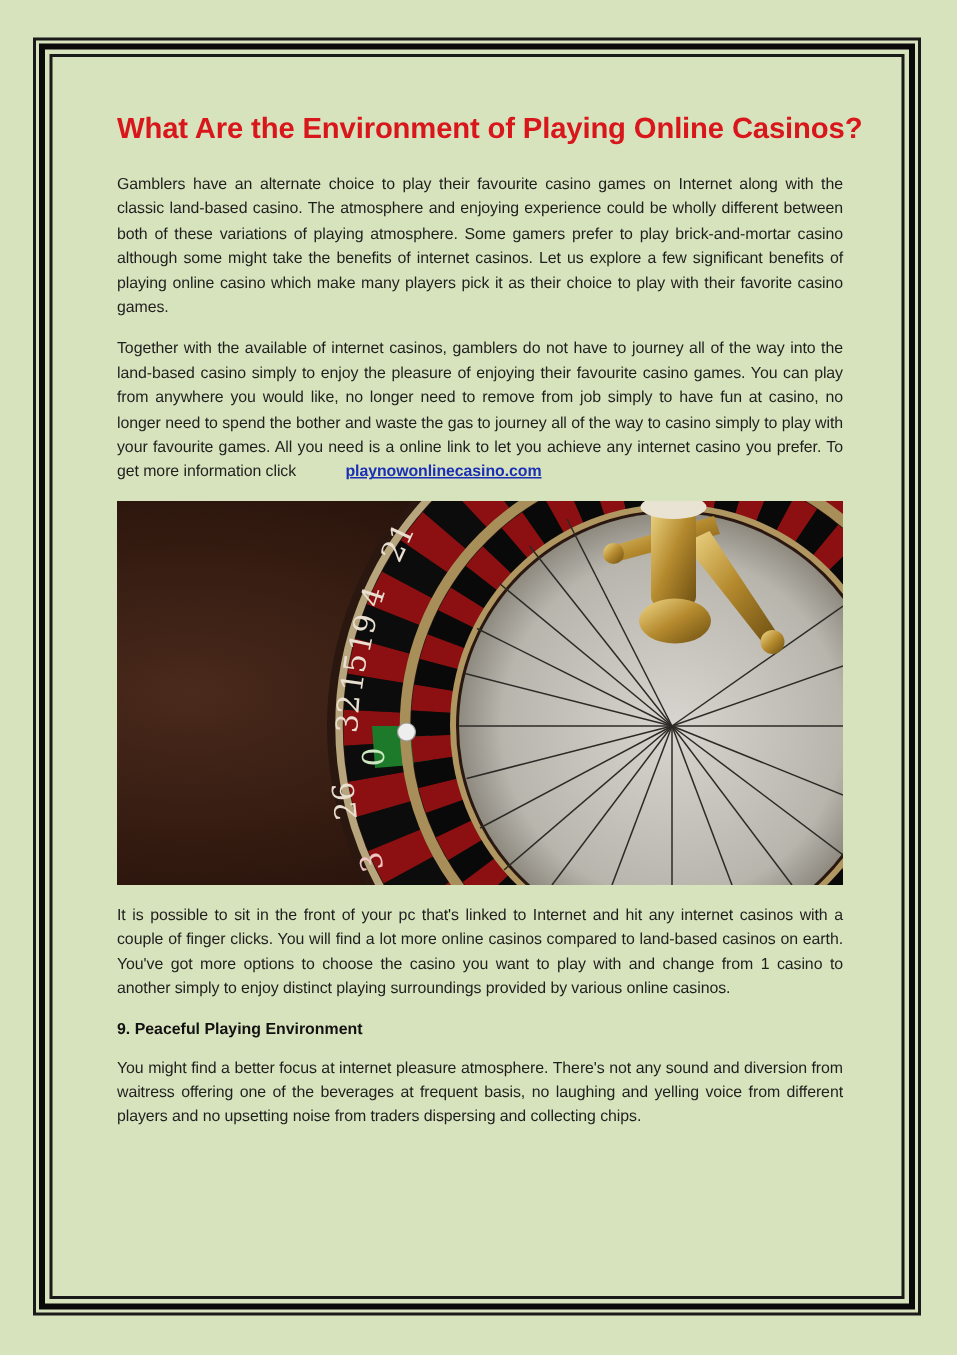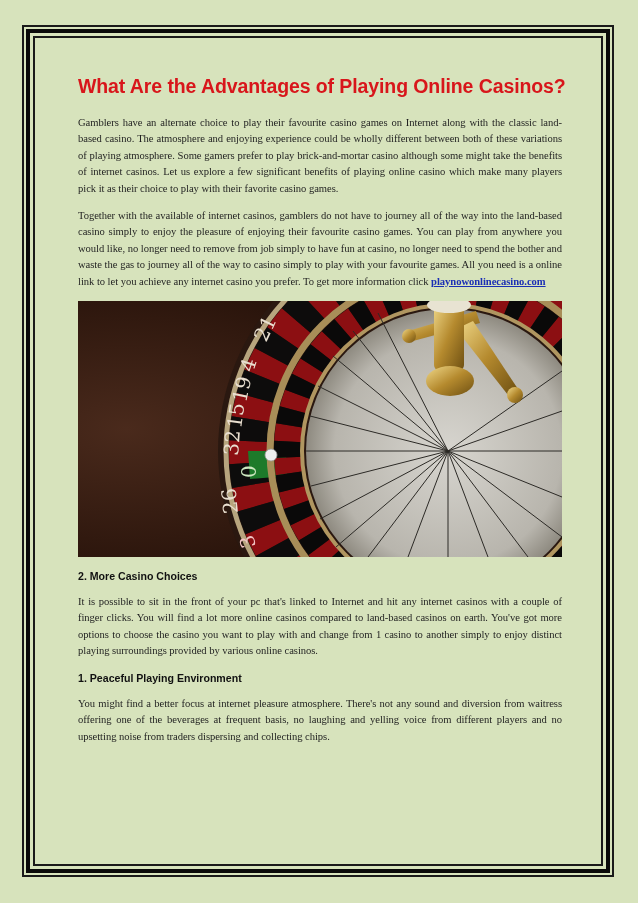--- a/index.html
+++ b/index.html
@@ -56,55 +56,55 @@
       line-height: 24px;
       white-space: nowrap;
     }
     .para {
       font-size: 10.6px;
       line-height: 16.4px;
       color: #1f1f1f;
       text-align: justify;
       margin: 0 0 11px 0;
       letter-spacing: -0.05px;
-      font-family: Liberation Serif, serif;
     }
     .heading {
       font-size: 10.6px;
       font-weight: bold;
       color: #111;
       margin: 0 0 11px 0;
       line-height: 14px;
     }
     .link {
       color: #1b2fb5;
       font-weight: bold;
       text-decoration: underline;
       cursor: pointer;
+      margin-left: 30px;
     }
     .hero-image {
       display: block;
       width: 484px;
       height: 256px;
       margin: 3px 0 12px 0;
       overflow: hidden;
     }
     .hero-image svg {
       display: block;
     }
   </style>
 </head>
 <body>
 
 <div class="border-outer"></div>
 <div class="border-mid"></div>
 <div class="border-inner"></div>
 
 <div class="content">
-  <h1 class="title">What Are the Advantages of Playing Online Casinos?</h1>
+  <h1 class="title">What Are the Environment of Playing Online Casinos?</h1>
 
   <p class="para">Gamblers have an alternate choice to play their favourite casino games on Internet along with the classic land-based casino. The atmosphere and enjoying experience could be wholly different between both of these variations of playing atmosphere. Some gamers prefer to play brick-and-mortar casino although some might take the benefits of internet casinos. Let us explore a few significant benefits of playing online casino which make many players pick it as their choice to play with their favorite casino games.</p>
 
   <p class="para"><span>Together with the available of internet casinos, gamblers do not have to journey all of the way into the land-based casino simply to enjoy the pleasure of enjoying their favourite casino games. You can play from anywhere you would like, no longer need to remove from job simply to have fun at casino, no longer need to spend the bother and waste the gas to journey all of the way to casino simply to play with your favourite games. All you need is a online link to let you achieve any internet casino you prefer. To get more information click </span><a class="link">playnowonlinecasino.com</a></p>
 
   <div class="hero-image">
     <svg width="484" height="256" viewBox="0 0 484 256" xmlns="http://www.w3.org/2000/svg">
       <defs>
         <radialGradient id="wood" cx="0.1" cy="0.5" r="0.9">
           <stop offset="0" stop-color="#4a2a1c"></stop>
@@ -187,18 +187,17 @@
           <path d="M 378 28 L 395 20 L 440 88 L 430 94 Z" fill="url(#gold)"></path>
           <circle cx="437" cy="94" r="8" fill="url(#gold)"></circle>
           <rect x="356" y="0" width="30" height="70" rx="6" fill="url(#gold)"></rect>
           <ellipse cx="372" cy="80" rx="24" ry="15" fill="url(#gold)"></ellipse>
           <ellipse cx="371" cy="4" rx="22" ry="8" fill="#e8e3d2"></ellipse>
         </g>
       </g>
     </svg>
   </div>
 
-  <div class="heading">2. More Casino Choices</div>
   <p class="para">It is possible to sit in the front of your pc that's linked to Internet and hit any internet casinos with a couple of finger clicks. You will find a lot more online casinos compared to land-based casinos on earth. You've got more options to choose the casino you want to play with and change from 1 casino to another simply to enjoy distinct playing surroundings provided by various online casinos.</p>
 
-  <div class="heading">1. Peaceful Playing Environment</div>
+  <div class="heading">9. Peaceful Playing Environment</div>
   <p class="para">You might find a better focus at internet pleasure atmosphere. There's not any sound and diversion from waitress offering one of the beverages at frequent basis, no laughing and yelling voice from different players and no upsetting noise from traders dispersing and collecting chips.</p>
 </div>
 
 </body></html>

